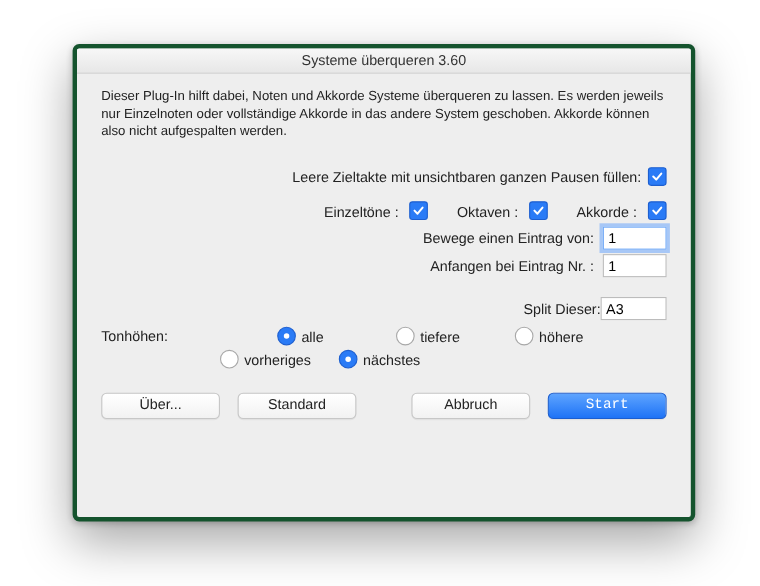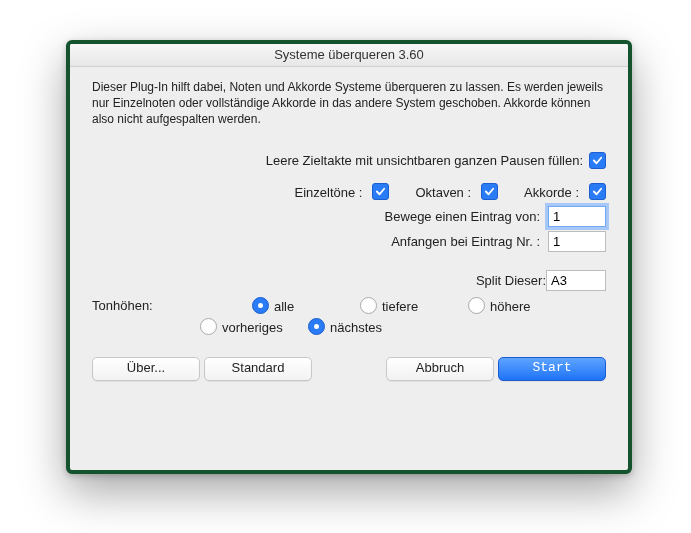--- a/index.html
+++ b/index.html
@@ -144,21 +144,21 @@
     background: #2a7bf6;
   }
   .mac-radio.on .dot {
     width: 5px;
     height: 5px;
     border-radius: 50%;
     background: #fff;
   }
   .buttons {
     display: flex;
-    gap: 4px;
+    gap: 16px;
     margin-top: 22px;
     align-items: center;
   }
   .btn {
     height: 22px;
     line-height: 20px;
     padding: 0 14px;
     min-width: 78px;
     text-align: center;
     font-size: 13px;

